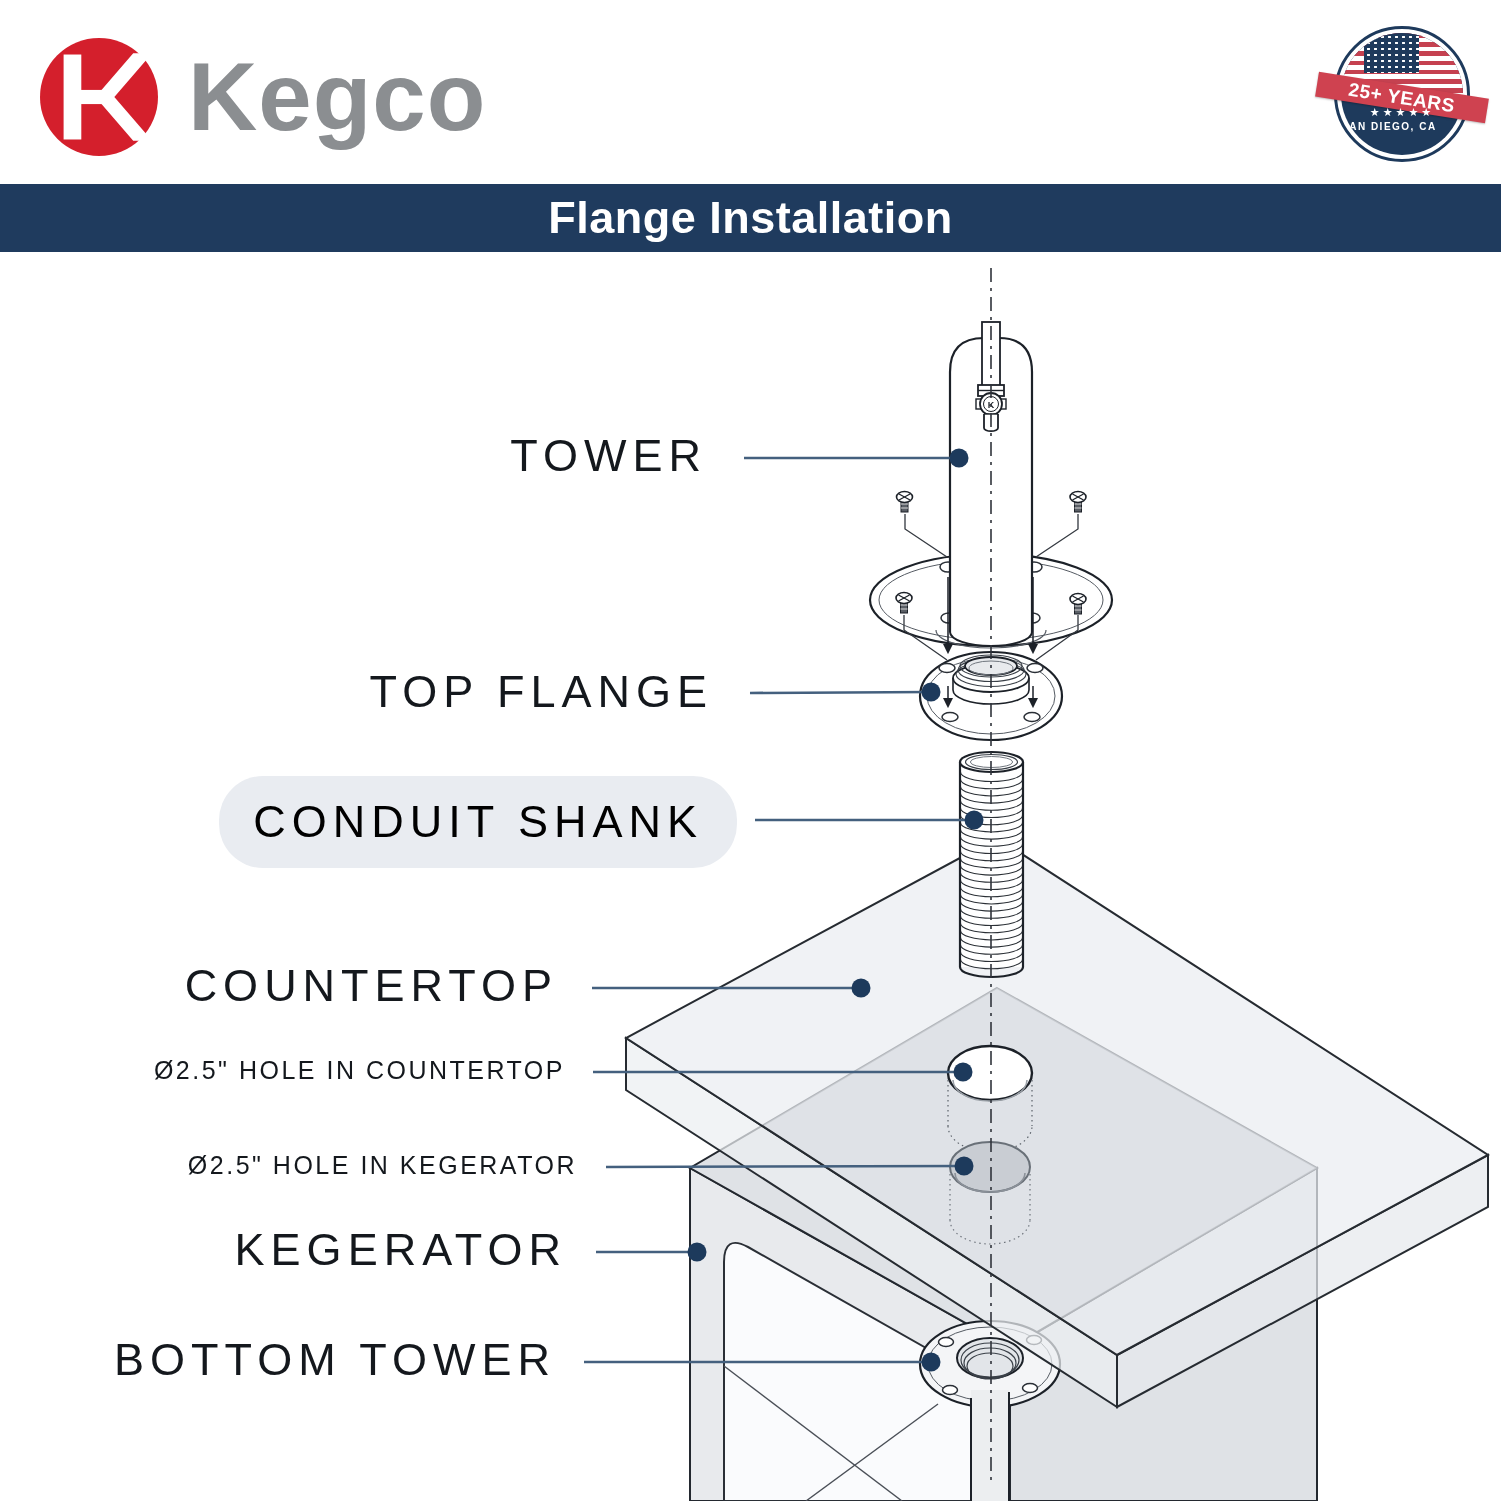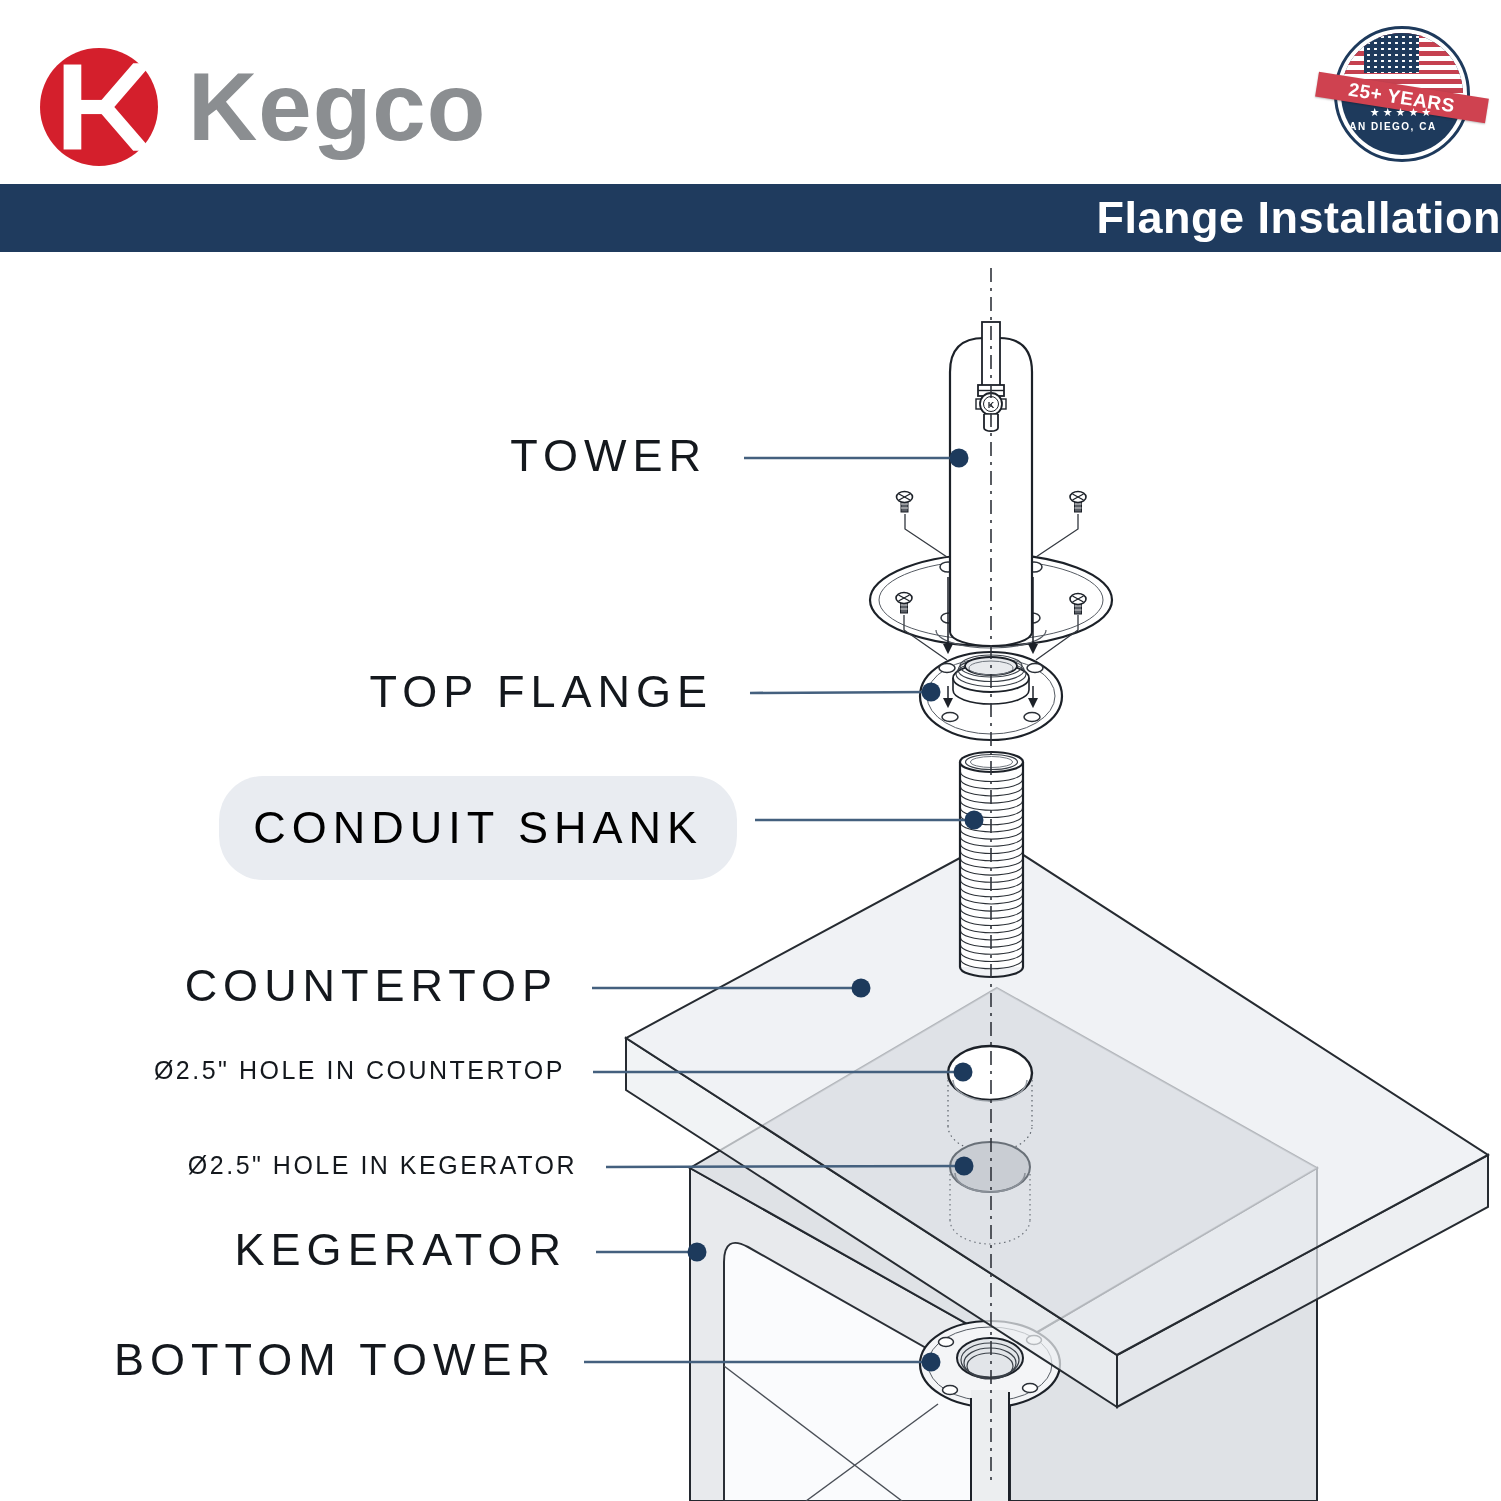--- a/index.html
+++ b/index.html
@@ -1,19 +1,19 @@
 <!DOCTYPE html>
 <html><head>
 <meta charset="utf-8">
 <style>
   html,body{margin:0;padding:0;background:#ffffff;}
   .canvas{position:relative;width:1501px;height:1501px;background:#ffffff;overflow:hidden;
           font-family:"Liberation Sans",sans-serif;}
   
-  .logo{position:absolute;left:40px;top:38px;display:flex;align-items:center;z-index:3;margin-top:10px;}
+  .logo{position:absolute;left:40px;top:38px;display:flex;align-items:center;z-index:3;}
   .logo-circle{width:118px;height:118px;border-radius:50%;background:#d41f2c;position:relative;flex:0 0 auto;}
   .logo-circle svg{position:absolute;inset:0;}
   .logo-word{margin-left:30px;font-size:96px;font-weight:700;color:#8b8e91;letter-spacing:1px;line-height:1;}
   .badge{position:absolute;left:1322px;top:24px;width:158px;height:158px;z-index:3;}
   .badge-circle{position:absolute;left:12px;top:2px;width:130px;height:130px;border-radius:50%;
                 border:3px solid #1e3a5c;background:#fff;}
   .badge-inner{position:absolute;inset:4px;border-radius:50%;overflow:hidden;background:#1e3a5c;}
   .badge-flag{position:absolute;left:0;top:0;width:100%;height:53%;
       background:repeating-linear-gradient(180deg,#c54150 0 4.6px,#ffffff 4.6px 9.2px);}
   .badge-canton{position:absolute;left:19%;top:0;width:45%;height:62%;background:#1e3a5c;
@@ -22,28 +22,28 @@
   .badge-ribbon{position:absolute;left:-16%;top:43%;width:132%;height:25px;background:#cf4250;
       transform:rotate(9deg);z-index:2;display:flex;align-items:center;justify-content:center;
       color:#fff;font-weight:700;font-size:19px;letter-spacing:.5px;
       box-shadow:0 1px 2px rgba(0,0,0,.25);}
   .badge-stars{position:absolute;top:60%;left:0;width:100%;text-align:center;color:#fff;
       font-size:11px;letter-spacing:3px;z-index:3;}
   .badge-loc{position:absolute;top:72%;left:0;width:100%;text-align:left;color:#fff;
       font-size:10px;font-weight:700;letter-spacing:1.5px;z-index:3;}
   
   .titlebar{position:absolute;left:0;top:184px;width:100%;height:68px;background:#1f3b5e;
-      display:flex;align-items:center;justify-content:flex-end;z-index:3;}
+      display:flex;align-items:center;justify-content:center;z-index:3;}
   .titlebar .t{color:#ffffff;font-size:45px;font-weight:700;letter-spacing:.5px;}
   
   .lbl{position:absolute;transform:translateY(-54%);white-space:nowrap;color:#14181d;z-index:2;}
   .lbl-lg{font-size:45px;font-weight:400;letter-spacing:6px;}
   .lbl-sm{font-size:25px;font-weight:400;letter-spacing:2.5px;}
   .pill{position:absolute;right:764px;top:776px;height:88px;border-radius:44px;background:#e9ecf1;
-      display:flex;align-items:center;padding:8px 34px;z-index:2;}
+      display:flex;align-items:center;padding:2px 34px;z-index:2;}
   .pill .lbl-lg{position:static;transform:none;}
   svg.diagram{position:absolute;left:0;top:0;z-index:1;}
 </style>
 </head>
 <body>
 
 <div class="canvas">
 
   <div class="logo">
     <div class="logo-circle">

